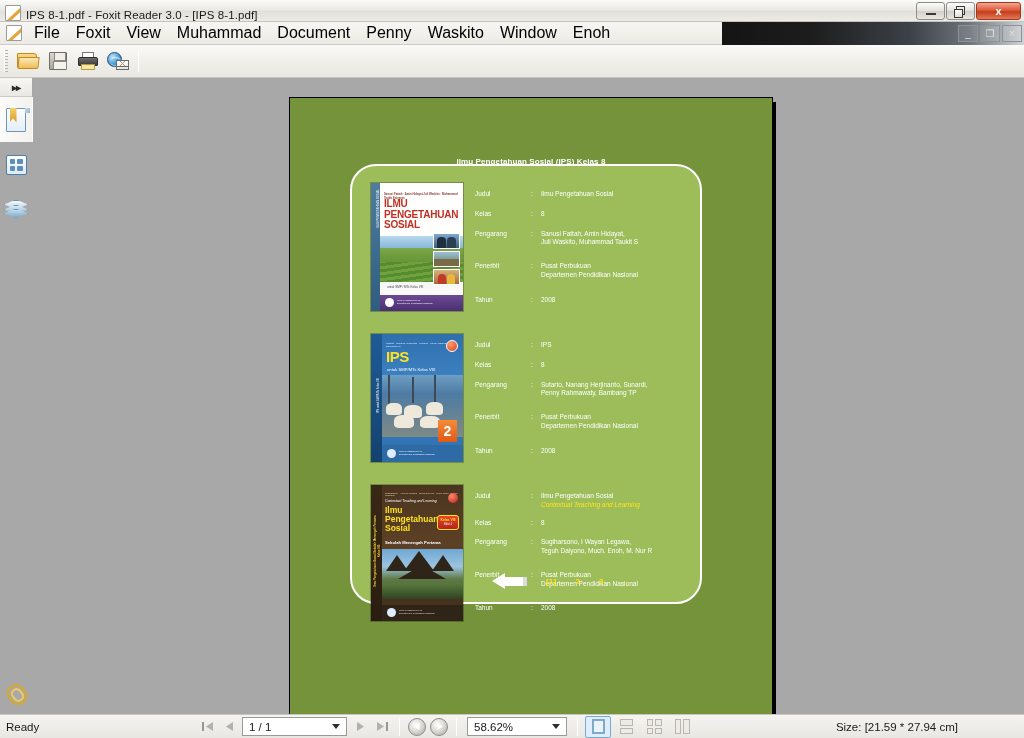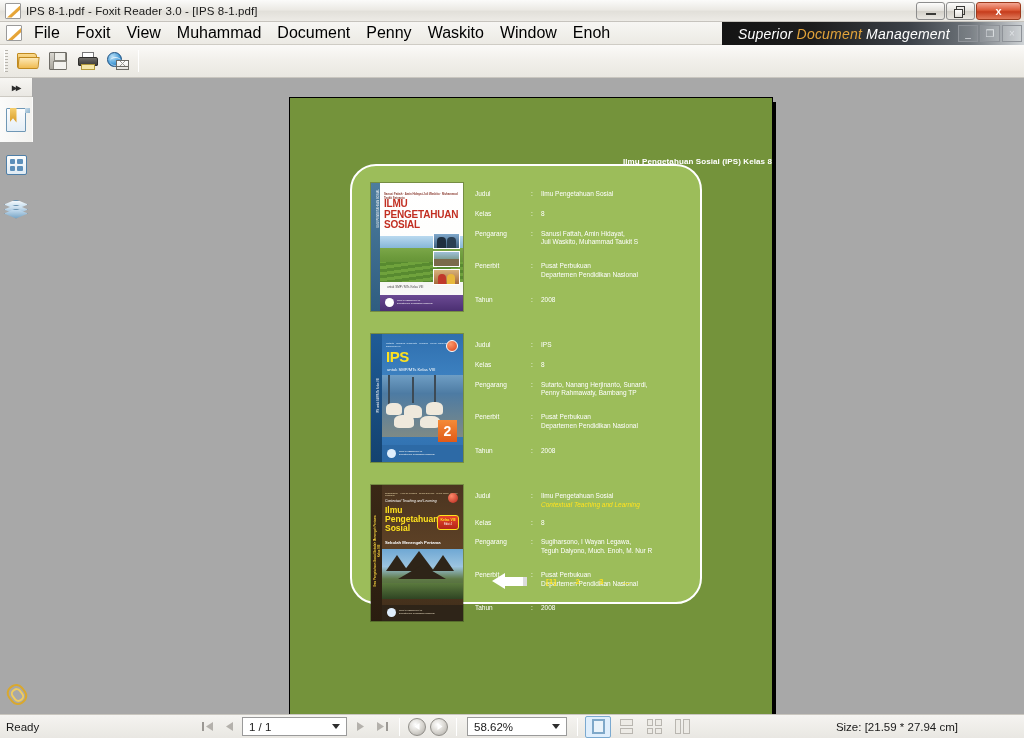--- a/index.html
+++ b/index.html
@@ -14,21 +14,21 @@
     position: relative;
     display: flex; flex-direction: column;
     background: #f0efed;
   }
 
   
   .titlebar {
     height: 22px;
     background: linear-gradient(to bottom, #fbfbfa 0%, #eceae5 45%, #e2e0da 55%, #edebe6 100%);
     border-bottom: 1px solid #c6c3bd;
-    display: flex; align-items: center;
+    display: flex; align-items: flex-end;
     padding-left: 5px;
     position: relative;
     flex: none;
   }
   .title-icon {
     width: 16px; height: 16px;
     margin-right: 5px;
     position: relative;
     background: #ffffff;
     border: 1px solid #9a9a9a;
@@ -298,21 +298,21 @@
   
   .page {
     position: absolute;
     left: 257px; top: 20px;
     width: 482px; height: 620px;
     background: #74933b;
     box-shadow: 4px 4px 0 #000, 0 0 0 1px #000;
   }
   .page-header {
     position: absolute; left: 0; right: 0; top: 52px;
-    text-align: right;
+    text-align: center;
   }
   .page-header-text {
     font-size: 8px; font-weight: bold; color: #ffffff;
     letter-spacing: .1px;
   }
   .panel {
     position: absolute;
     left: 60px; top: 66px;
     width: 352px; height: 440px;
     background: #9cbd5a;
@@ -534,23 +534,20 @@
     <div class="menu-item">Foxit</div>
     <div class="menu-item">View</div>
     <div class="menu-item">Muhammad</div>
     <div class="menu-item">Document</div>
     <div class="menu-item">Penny</div>
     <div class="menu-item">Waskito</div>
     <div class="menu-item">Window</div>
     <div class="menu-item">Enoh</div>
 
     <div class="banner">
-      <div class="banner-text">
-        <span class="w1">Superior </span><span class="w2">Document </span><span class="w3">Management</span>
-      </div>
       <div class="banner-btns">
         <div class="bb">_</div>
         <div class="bb">❐</div>
         <div class="bb">×</div>
       </div>
     </div>
   </div>
 
   <div class="toolbar">
     <div class="grip"></div>

